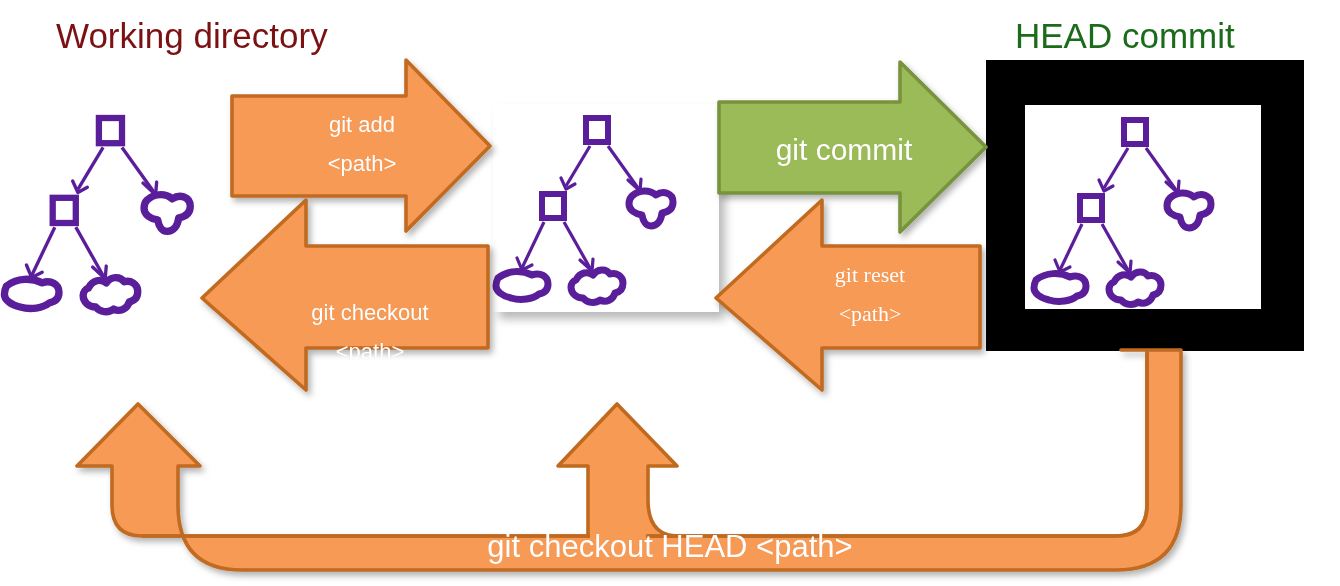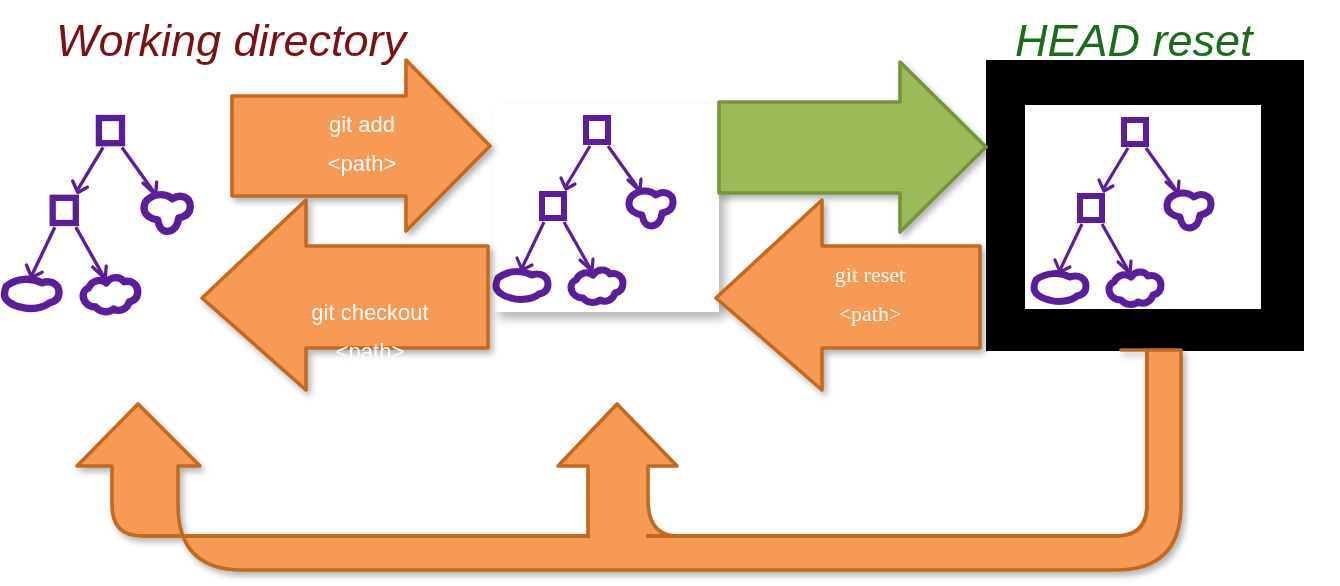--- a/index.html
+++ b/index.html
@@ -17,25 +17,24 @@
   #stage svg.layer{
     position:absolute;
     left:0; top:0;
     width:1340px;
     height:586px;
   }
 
   
   .heading{
     position:absolute;
-    font-size:45px;
+    font-size:35px;
     line-height:1;
     white-space:nowrap;
     font-family:"Liberation Sans", sans-serif;
-    font-style:italic;
   }
   #head-working{ left:56px;  top:18px;  color:#7B1113; }
   #head-staging{ left:502px; top:18px;  color:#F7901E; }
   #head-commit { left:1015px;top:18px;  color:#1A6B1A; }
 
   
   .arrow-label{
     position:absolute;
     color:#ffffff;
     text-align:center;
@@ -177,22 +176,24 @@
     <g>
       <path d="M 488,246 L 306,246 L 306,200 L 202,298 L 306,390 L 306,348 L 488,348 Z" fill="#F79A54" stroke="#C06A20" stroke-width="3.6" stroke-linejoin="round" filter="url(#softShadow)"></path>
     </g>
 
     <g>
       <path d="M 980,246 L 822,246 L 822,200 L 716,298 L 822,390 L 822,348 L 980,348 Z" fill="#F79A54" stroke="#C06A20" stroke-width="3.6" stroke-linejoin="round" filter="url(#softShadow)"></path>
     </g>
   </svg>
 
   <div class="heading" id="head-working">Working directory</div>
-  <div class="heading" id="head-commit">HEAD reset</div>
+  <div class="heading" id="head-commit">HEAD commit</div>
 
   <div class="arrow-label" id="label-add">git add
 &lt;path&gt;</div>
+  <div class="arrow-label" id="label-commit">git commit</div>
   <div class="arrow-label" id="label-checkout">git checkout
 &lt;path&gt;</div>
   <div class="arrow-label" id="label-reset">git reset
 &lt;path&gt;</div>
+  <div class="arrow-label" id="label-head">git checkout HEAD &lt;path&gt;</div>
 
 </div>
 
 </body></html>

